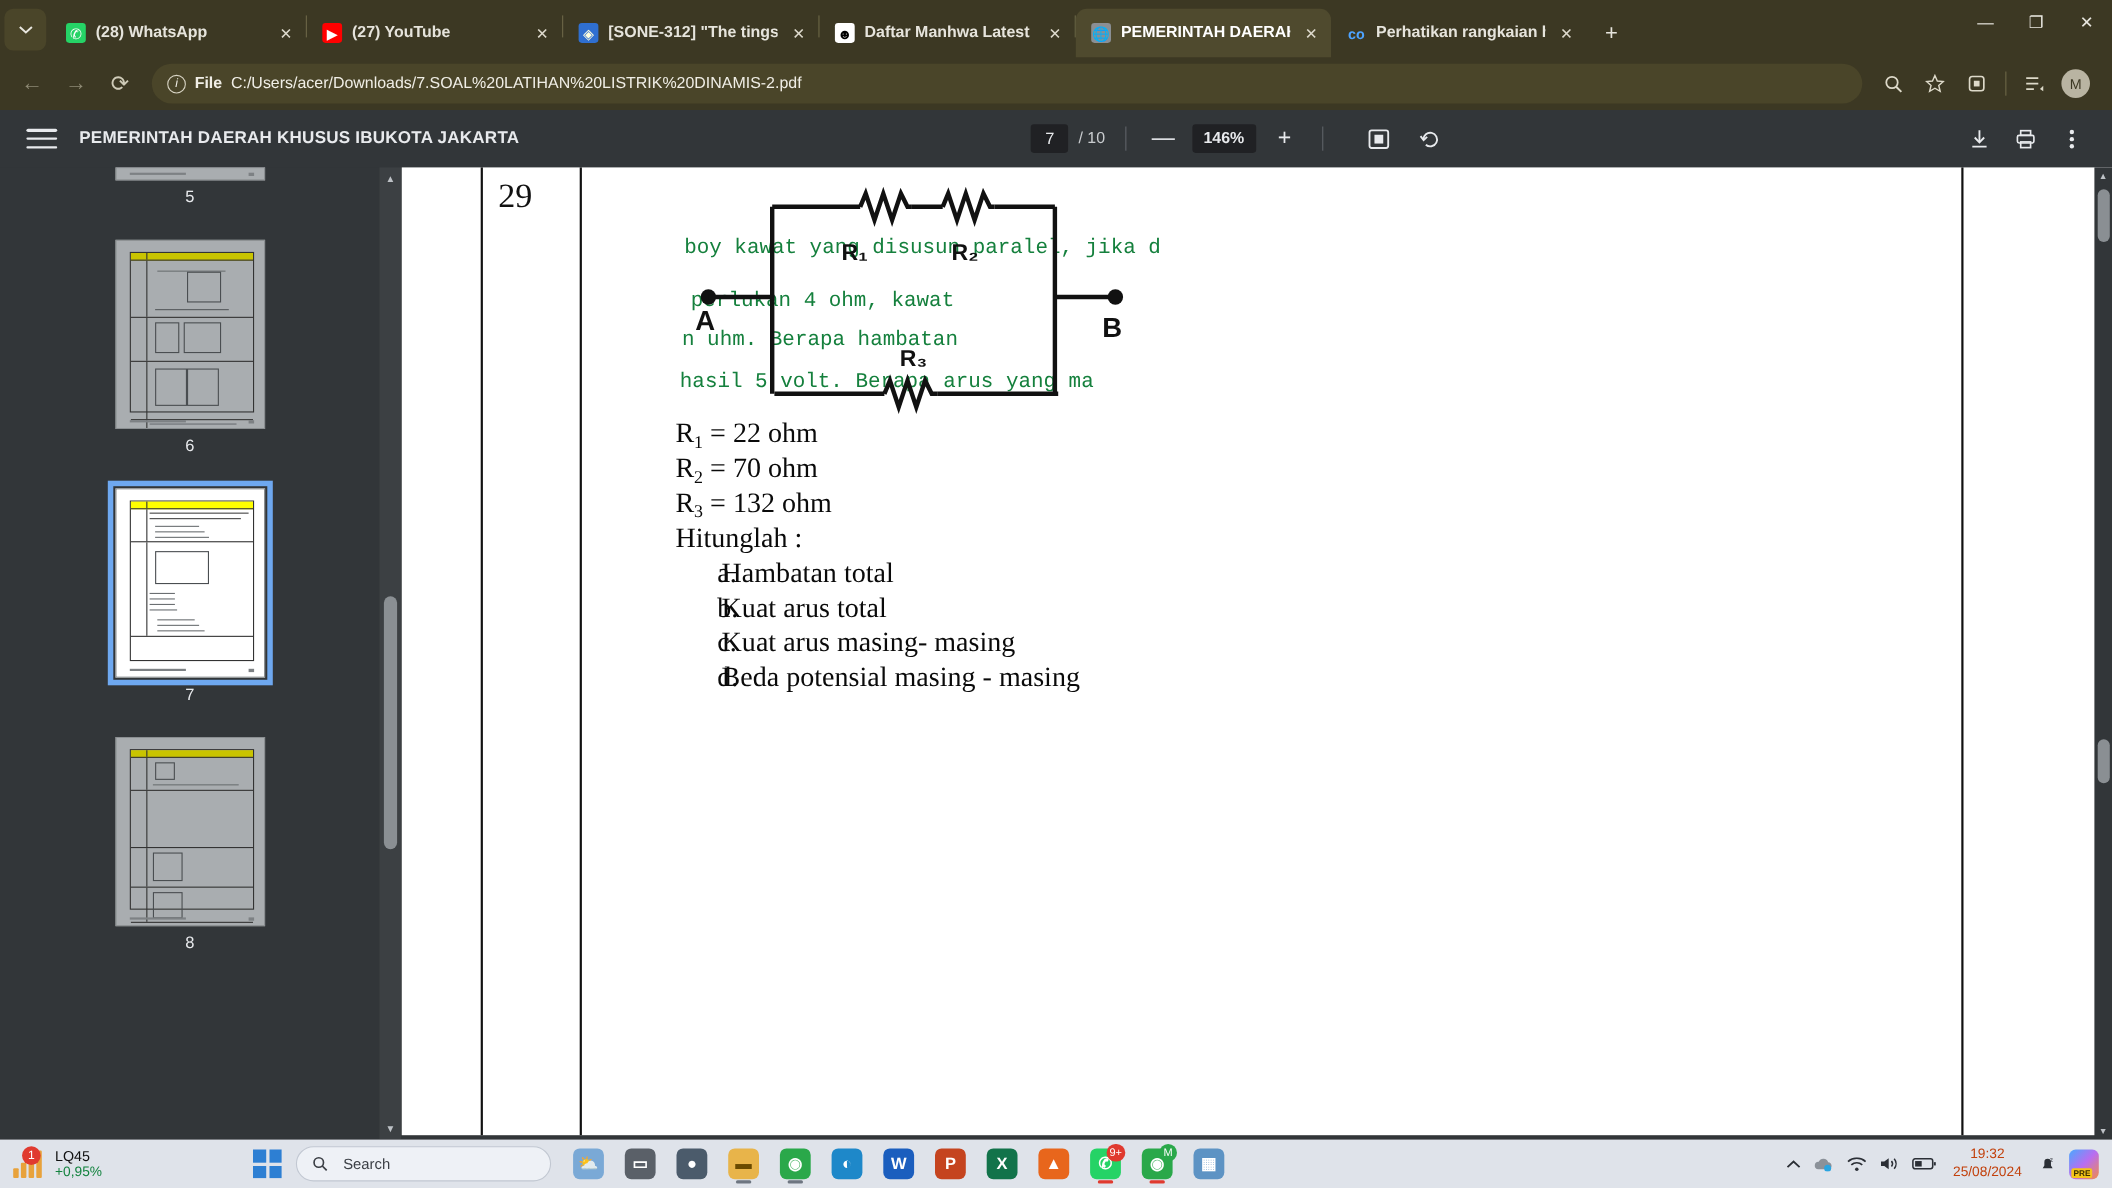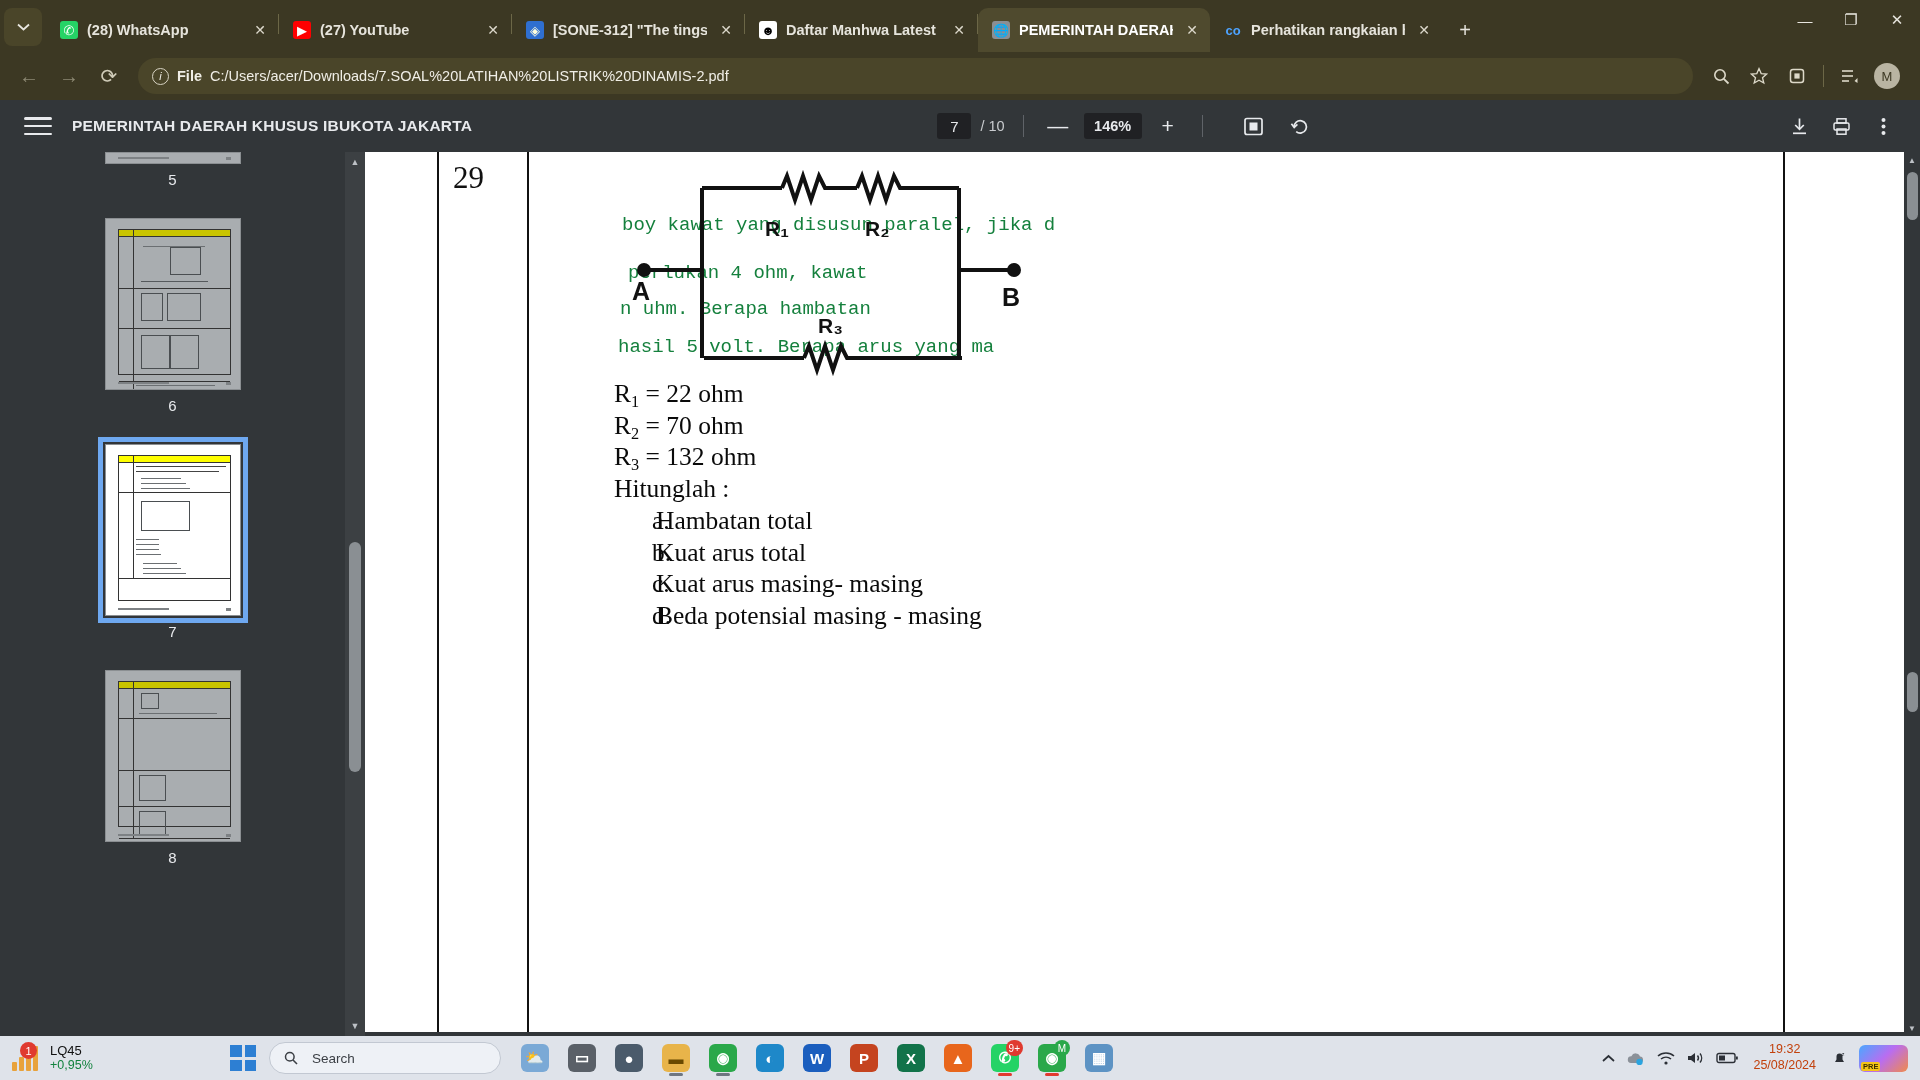--- a/index.html
+++ b/index.html
@@ -150,21 +150,21 @@
   .winlogo i { background: #2d7fd3; }
   .searchpill { width: 232px; height: 32px; background: #eef1f6; border: 1px solid #c2c8d2; border-radius: 16px; display: flex; align-items: center; gap: 14px; padding: 0 14px; margin: 0 8px; color: #3b3f45; font-size: 13.5px; }
   .tbapp { width: 42px; height: 40px; display: flex; align-items: center; justify-content: center; position: relative; }
   .tbapp .glyph { width: 28px; height: 28px; border-radius: 6px; display: flex; align-items: center; justify-content: center; font-size: 15px; color: #fff; font-weight: bold; }
   .tbapp .active-dot { position: absolute; bottom: 2px; left: 50%; transform: translateX(-50%); width: 14px; height: 3px; border-radius: 2px; background: #6e7681; }
   .tbapp .active-dot.red { background: #e03a2f; }
   .tb-badge { position: absolute; top: 2px; right: 3px; min-width: 16px; height: 16px; padding: 0 3px; border-radius: 8px; background: #e03a2f; color: #fff; font-size: 10px; display: flex; align-items: center; justify-content: center; }
   .tb-right { display: flex; align-items: center; gap: 11px; padding-right: 12px; }
   .tb-sysicon { color: #2b2f36; font-size: 14px; display: flex; align-items: center; justify-content: center; height: 30px; }
   .clock { text-align: center; line-height: 1.25; font-size: 12.5px; color: #c2410c; padding: 0 4px; }
-  .copilot { width: 49px; height: 27px; border-radius: 6px; position: relative; overflow: hidden; background: linear-gradient(135deg,#4aa8ff 0%, #b96df0 50%, #f08b4a 100%); }
+  .copilot { width: 27px; height: 27px; border-radius: 6px; position: relative; overflow: hidden; background: linear-gradient(135deg,#4aa8ff 0%, #b96df0 50%, #f08b4a 100%); }
   .copilot .pre { position: absolute; left: 2px; bottom: 1px; background: #f5c518; color: #3a2d00; font-size: 7.5px; font-weight: bold; padding: 0 2px; border-radius: 2px; }
 </style>
 </head>
 <body>
 
 <div class="browser">
 
   <div class="tabstrip">
     <div class="tab-list-btn">
       <svg width="13" height="8" viewBox="0 0 13 8">

